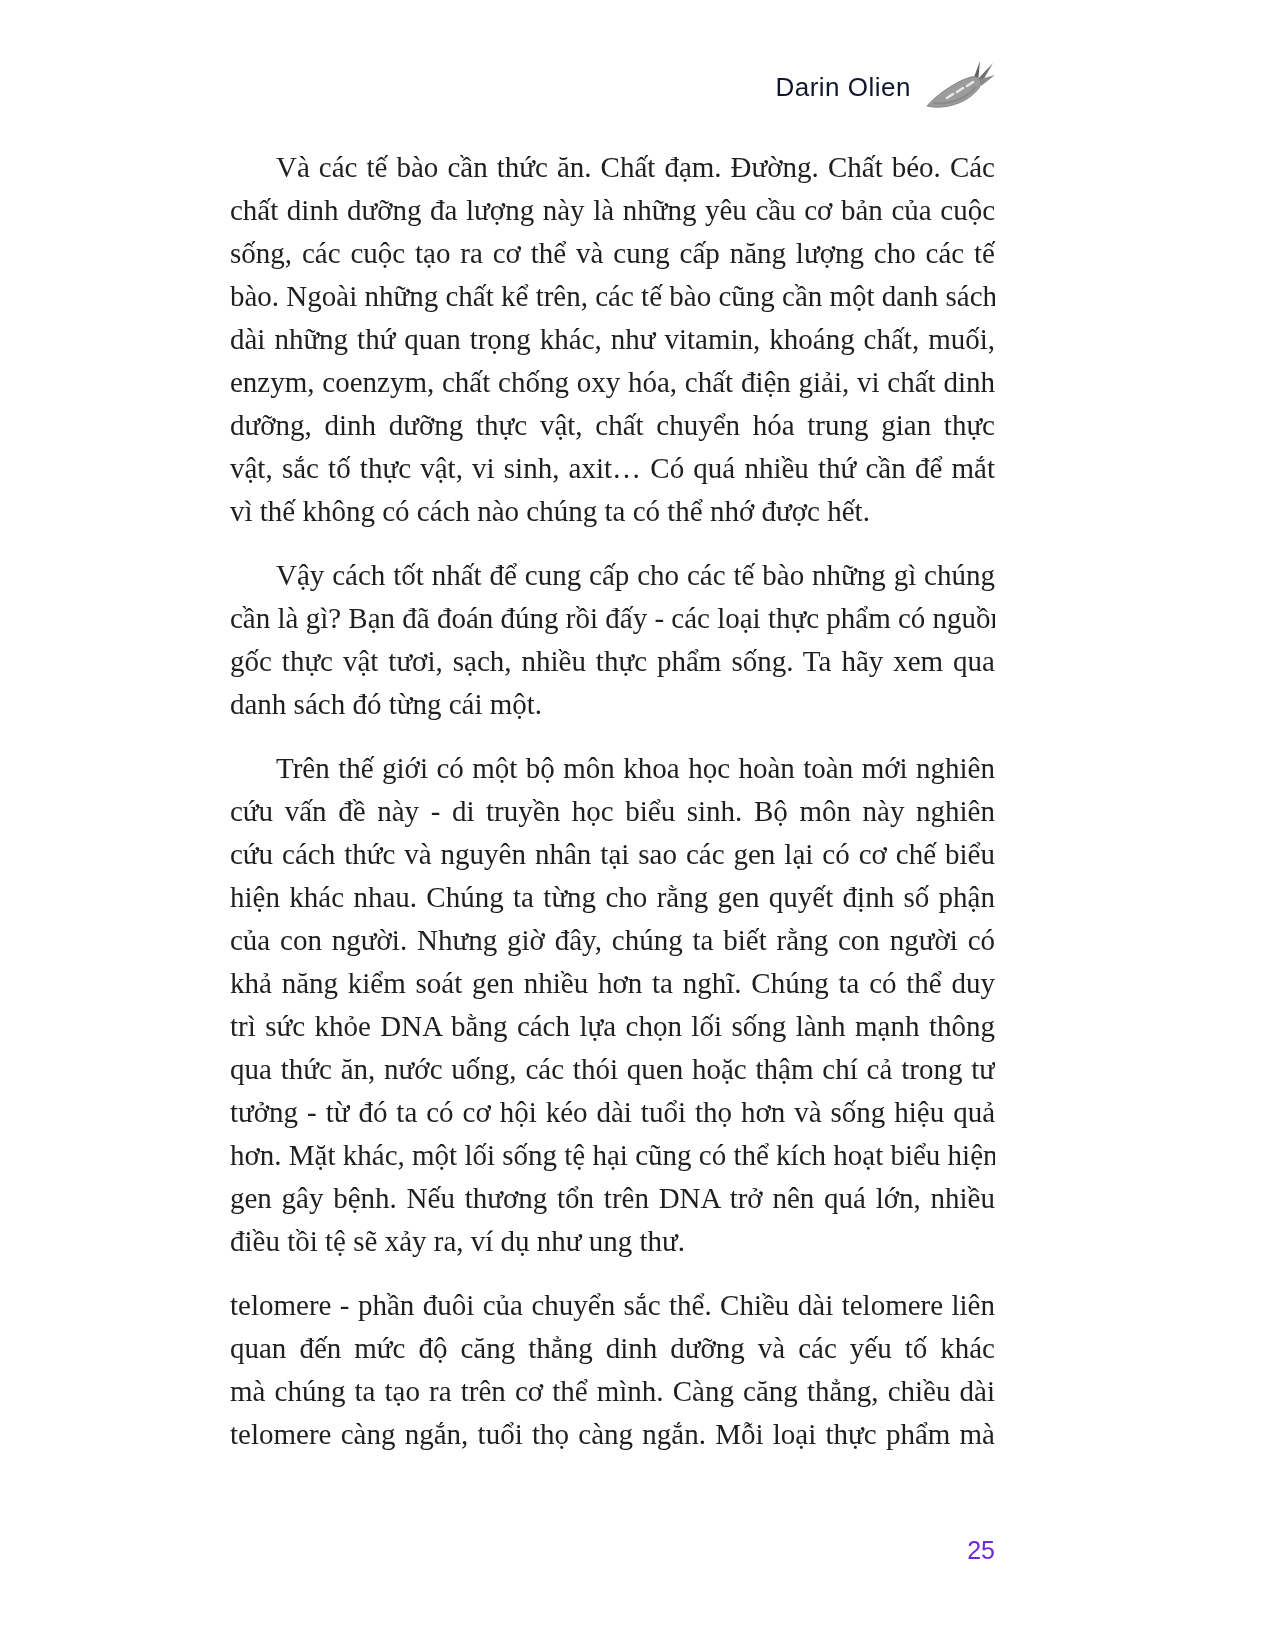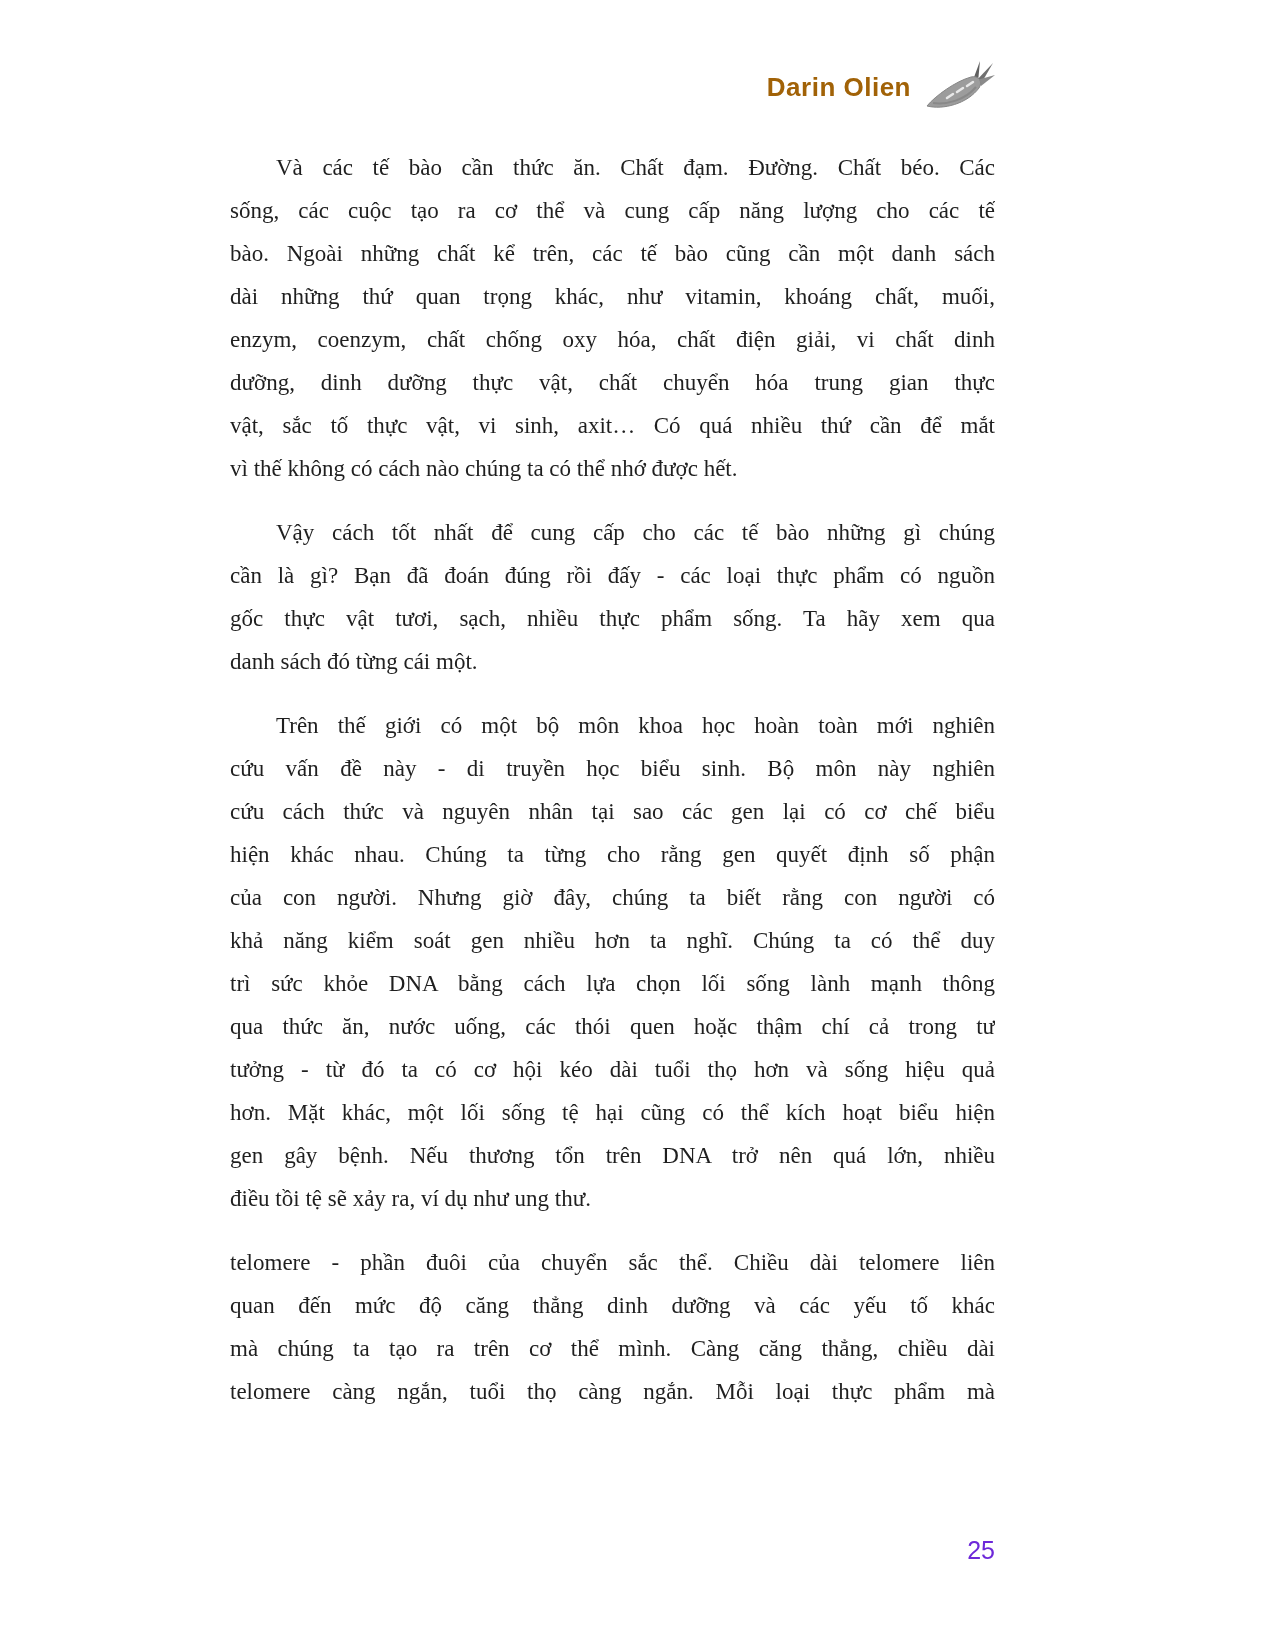--- a/index.html
+++ b/index.html
@@ -20,33 +20,33 @@
     width: 765px;
     display: flex;
     justify-content: flex-end;
     align-items: center;
     gap: 12px;
   }
   .author-name {
     font-family: "Liberation Sans", "DejaVu Sans", sans-serif;
     font-size: 26px;
     letter-spacing: 0.5px;
-    color: #a16207;
-    font-weight: 700;
+    color: #0f172a;
+    font-weight: 400;
   }
 
   .body-text {
     position: absolute;
     top: 146px;
     left: 230px;
     width: 765px;
   }
   .paragraph { margin: 0 0 21px 0; }
   .line {
-    font-size: 23px;
+    font-size: 29px;
     line-height: 43px;
     height: 43px;
     white-space: nowrap;
     text-align: justify;
     text-align-last: justify;
     overflow: hidden;
     color: #1f1f1f;
   }
   .line.first { padding-left: 46px; }
   .line.last { text-align-last: left; }
@@ -80,20 +80,21 @@
       <path d="M10 45 C24 47 42 42 53 29" fill="none" stroke="#7d7d7d" stroke-width="2" opacity="0.6"></path>
 
       <path d="M44 28 l6 -4 M34 34 l6 -4 M24 40 l6 -4" stroke="#e8e8e8" stroke-width="2.5" fill="none" stroke-linecap="round"></path>
     </svg>
   </span>
 </div>
 
 <div class="body-text">
     <div class="paragraph">
       <div class="line first">Và các tế bào cần thức ăn. Chất đạm. Đường. Chất béo. Các</div>
+      <div class="line">chất dinh dưỡng đa lượng này là những yêu cầu cơ bản của cuộc</div>
       <div class="line">sống, các cuộc tạo ra cơ thể và cung cấp năng lượng cho các tế</div>
       <div class="line">bào. Ngoài những chất kể trên, các tế bào cũng cần một danh sách</div>
       <div class="line">dài những thứ quan trọng khác, như vitamin, khoáng chất, muối,</div>
       <div class="line">enzym, coenzym, chất chống oxy hóa, chất điện giải, vi chất dinh</div>
       <div class="line">dưỡng, dinh dưỡng thực vật, chất chuyển hóa trung gian thực</div>
       <div class="line">vật, sắc tố thực vật, vi sinh, axit… Có quá nhiều thứ cần để mắt</div>
       <div class="line last">vì thế không có cách nào chúng ta có thể nhớ được hết.</div>
     </div>
     <div class="paragraph">
       <div class="line first">Vậy cách tốt nhất để cung cấp cho các tế bào những gì chúng</div>

